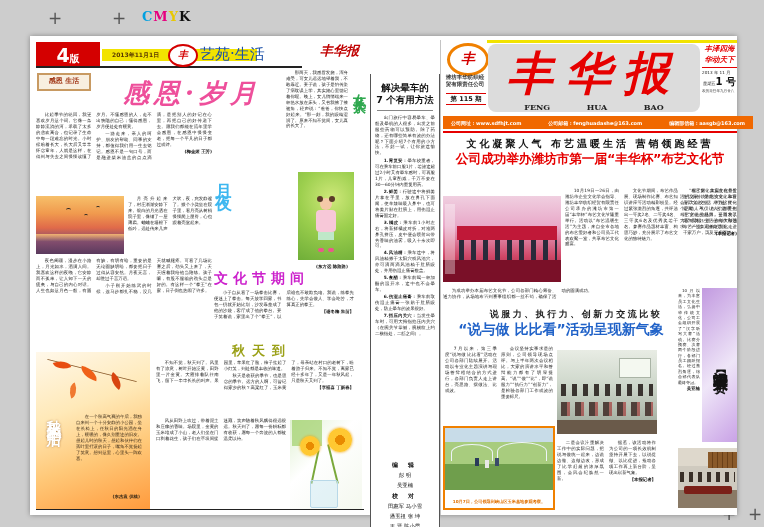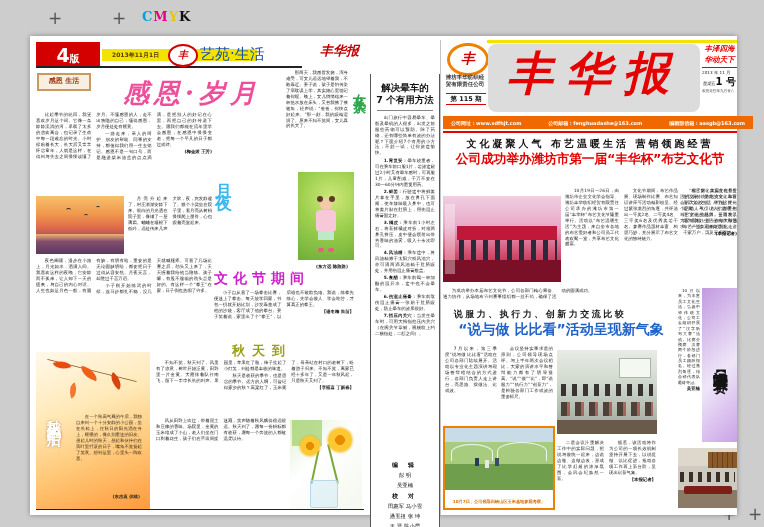--- a/index.html
+++ b/index.html
@@ -198,20 +198,25 @@
   <div class="abs" style="left:440px;top:40px;width:1px;height:475px;background:#c4c4c4;"></div>
   <div class="abs" style="left:487px;top:40px;width:250px;height:3px;background:#f2e300;"></div>
 
   <div class="abs" style="left:447px;top:43px;width:36px;height:27px;border:3px solid #f08000;border-radius:50%;background:#fff;text-align:center;line-height:25px;color:#d40000;font-weight:bold;font-style:italic;font-size:14px;">丰</div>
   <div class="abs company" style="left:441px;top:74px;width:48px;">潍坊丰华纺织经</div>
   <div class="abs company" style="left:441px;top:81px;width:48px;">贸有限责任公司</div>
   <div class="abs issue" style="left:446px;top:93px;width:40px;">第 115 期</div>
 
   <div class="abs mastbox" style="left:488px;top:44px;width:212px;height:68px;">
     <div class="mast-title">丰华报</div>
+    <div class="pinyin" style="margin:0 18px;">
+      <span>FENG</span>
+      <span>HUA</span>
+      <span>BAO</span>
+    </div>
   </div>
 
   <div class="abs" style="left:702px;top:40px;width:35px;height:74px;border-top:2px solid #f2e300;border-bottom:2px solid #f2e300;padding-top:2px;">
     <div class="slogan">丰泽四海</div>
     <div class="slogan">华动天下</div>
     <div style="border-top:1px solid #e60000;margin:2px 0;"></div>
     <div class="dateinfo">2013 年 11 月</div>
     <div style="display:flex;align-items:baseline;justify-content:center;">
       <span class="dateinfo">星期五</span>
       <span style="font-size:10px;font-weight:bold;color:#111;">1 号</span>
@@ -242,21 +247,21 @@
     <p>据了解，本届文化节旨在弘扬传统布艺文化，丰富员工文化生活，打造“文化凝聚人气、布艺温暖生活”的企业品牌。公司将以此为契机，进一步做大做强布艺产业，让布艺文化走进千家万户，惠及更多百姓。</p>
   </div>
   <div class="abs tiny cols2" style="left:443px;top:288px;width:232px;height:18px;">
     <p>为成功举办本届布艺文化节，公司各部门精心筹备、通力协作，从场地布置到赛事组织都一丝不苟，确保了活动的圆满成功。</p>
   </div>
   <div class="abs tiny" style="left:680px;top:188px;width:57px;height:94px;">
     <p>“布艺文化实实在在是生活的文化，是美的文化和社会的大众文化。举办这样一个活动，不仅让人们感受到布艺文化的魅力，更激发了大家对美好生活的向往和追求。”一位参观者如是说。</p>
     <span class="sign">(本报记者)</span>
   </div>
 
-  <div class="abs kicker2" style="left:422px;top:308px;width:236px;">说服力、执行力、创新力交流比较</div>
+  <div class="abs kicker2" style="left:458px;top:308px;width:236px;">说服力、执行力、创新力交流比较</div>
   <div class="abs headline2" style="left:443px;top:321px;width:236px;">“说与做 比比看”活动呈现新气象</div>
 
   <div class="abs tiny" style="left:445px;top:346px;width:52px;height:76px;">
     <p>7月以来，第三季度“说与做 比比看”活动在公司各部门陆续展开。活动以专业化主题演讲与现场答辩相结合的方式进行，各部门负责人走上讲台，亮思路、摆做法、比成效。</p>
   </div>
   <div class="abs tiny" style="left:501px;top:346px;width:52px;height:160px;">
     <p>会议坚持实事求是的原则，公司领导现场点评。与上半年两次会议相比，大家的演讲水平和答辩能力都有了明显提高。“说”“做”“比”，即“说服力”“执行力”“创新力”，是检验各部门工作成效的重要标尺。</p>
   </div>
 
   <div class="photo" style="left:557px;top:350px;width:100px;height:84px;background:linear-gradient(#e8ece4 0%,#cfd8cc 40%,#9aa496 100%);">

